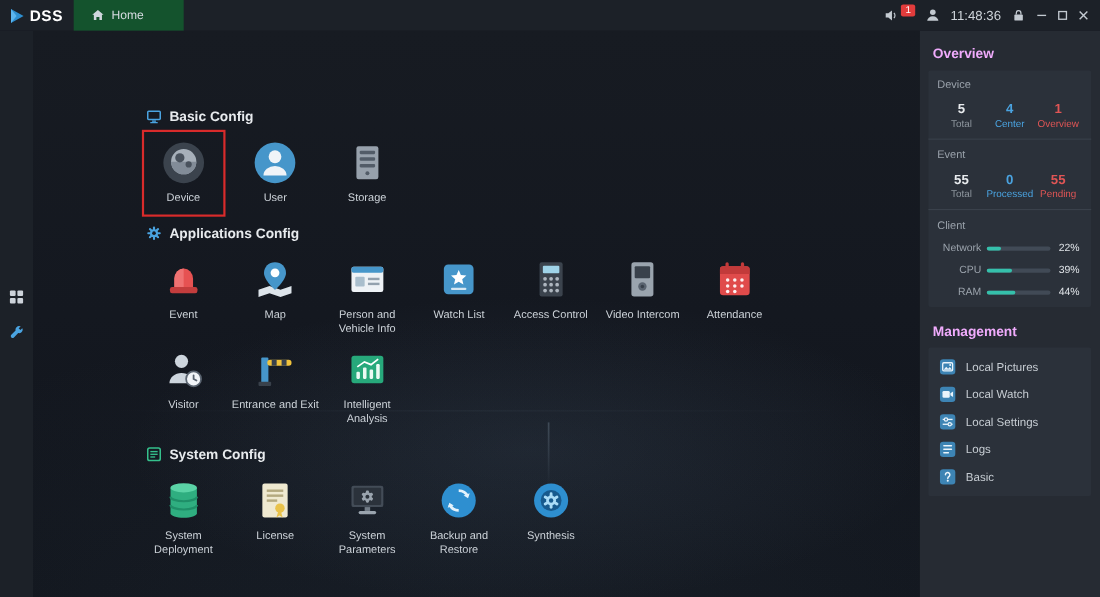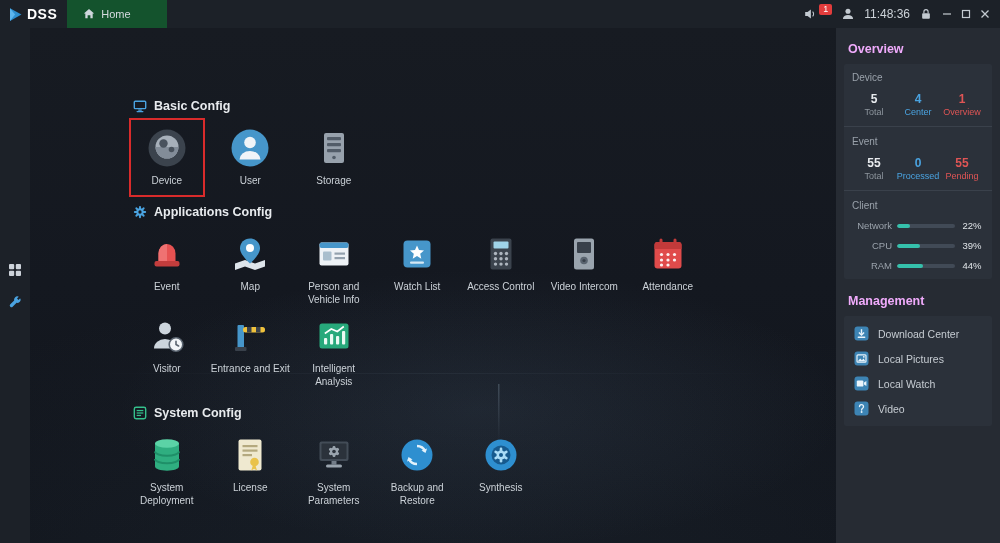--- a/index.html
+++ b/index.html
@@ -511,48 +511,58 @@
           </div>
         </div>
       </div>
 
       <div class="panel-title mgmt">Management</div>
 
       <div class="panel-card mgmt-card">
         <div class="mgmt-item">
           <svg viewBox="0 0 15 15">
               <rect x=".5" y=".5" width="14" height="14" rx="3" fill="#3d84b4"></rect>
-              <path d="M7.5 3.2v4.6" stroke="#eaf4fb" stroke-width="1.4"></path>
-              <path d="M4.9 6.4 7.5 9l2.6-2.6" fill="none" stroke="#eaf4fb" stroke-width="1.4"></path>
-              <rect x="3.6" y="10.6" width="7.8" height="1.4" rx=".7" fill="#eaf4fb"></rect>
-            </svg>
-          <span class="lbl">Download Center</span>
-        </div>
-        <div class="mgmt-item">
-          <svg viewBox="0 0 15 15">
-              <rect x=".5" y=".5" width="14" height="14" rx="3" fill="#3d84b4"></rect>
               <rect x="3" y="3.8" width="9" height="7.4" rx="1" fill="none" stroke="#eaf4fb" stroke-width="1.2"></rect>
               <path d="M3.8 10.2 6.2 7.4l1.7 1.9 1.6-1.7 1.9 2.6Z" fill="#eaf4fb"></path>
               <circle cx="9.8" cy="5.8" r=".9" fill="#eaf4fb"></circle>
             </svg>
           <span class="lbl">Local Pictures</span>
         </div>
         <div class="mgmt-item">
           <svg viewBox="0 0 15 15">
               <rect x=".5" y=".5" width="14" height="14" rx="3" fill="#3d84b4"></rect>
               <rect x="2.8" y="4.4" width="6.6" height="6.2" rx="1.2" fill="#eaf4fb"></rect>
               <path d="M10 6.6l2.4-1.6v5L10 8.4Z" fill="#eaf4fb"></path>
             </svg>
           <span class="lbl">Local Watch</span>
         </div>
         <div class="mgmt-item">
           <svg viewBox="0 0 15 15">
               <rect x=".5" y=".5" width="14" height="14" rx="3" fill="#3d84b4"></rect>
+              <rect x="3" y="4.7" width="9" height="1.2" fill="#eaf4fb"></rect>
+              <circle cx="6" cy="5.3" r="1.5" fill="#3d84b4" stroke="#eaf4fb" stroke-width="1.1"></circle>
+              <rect x="3" y="9.1" width="9" height="1.2" fill="#eaf4fb"></rect>
+              <circle cx="9.4" cy="9.7" r="1.5" fill="#3d84b4" stroke="#eaf4fb" stroke-width="1.1"></circle>
+            </svg>
+          <span class="lbl">Local Settings</span>
+        </div>
+        <div class="mgmt-item">
+          <svg viewBox="0 0 15 15">
+              <rect x=".5" y=".5" width="14" height="14" rx="3" fill="#3d84b4"></rect>
+              <rect x="3.4" y="3.6" width="8.2" height="1.3" rx=".6" fill="#eaf4fb"></rect>
+              <rect x="3.4" y="6.8" width="8.2" height="1.3" rx=".6" fill="#eaf4fb"></rect>
+              <rect x="3.4" y="10" width="5.4" height="1.3" rx=".6" fill="#eaf4fb"></rect>
+            </svg>
+          <span class="lbl">Logs</span>
+        </div>
+        <div class="mgmt-item">
+          <svg viewBox="0 0 15 15">
+              <rect x=".5" y=".5" width="14" height="14" rx="3" fill="#3d84b4"></rect>
               <path d="M5.5 5.6a2 2 0 1 1 3.3 1.5c-.8.65-1.2 1-1.2 1.9" fill="none" stroke="#eaf4fb" stroke-width="1.35" stroke-linecap="round"></path>
               <circle cx="7.6" cy="11" r=".95" fill="#eaf4fb"></circle>
             </svg>
-          <span class="lbl">Video</span>
+          <span class="lbl">Basic</span>
         </div>
       </div>
     </aside>
 
   </div>
 </div>
 
 </body></html>

